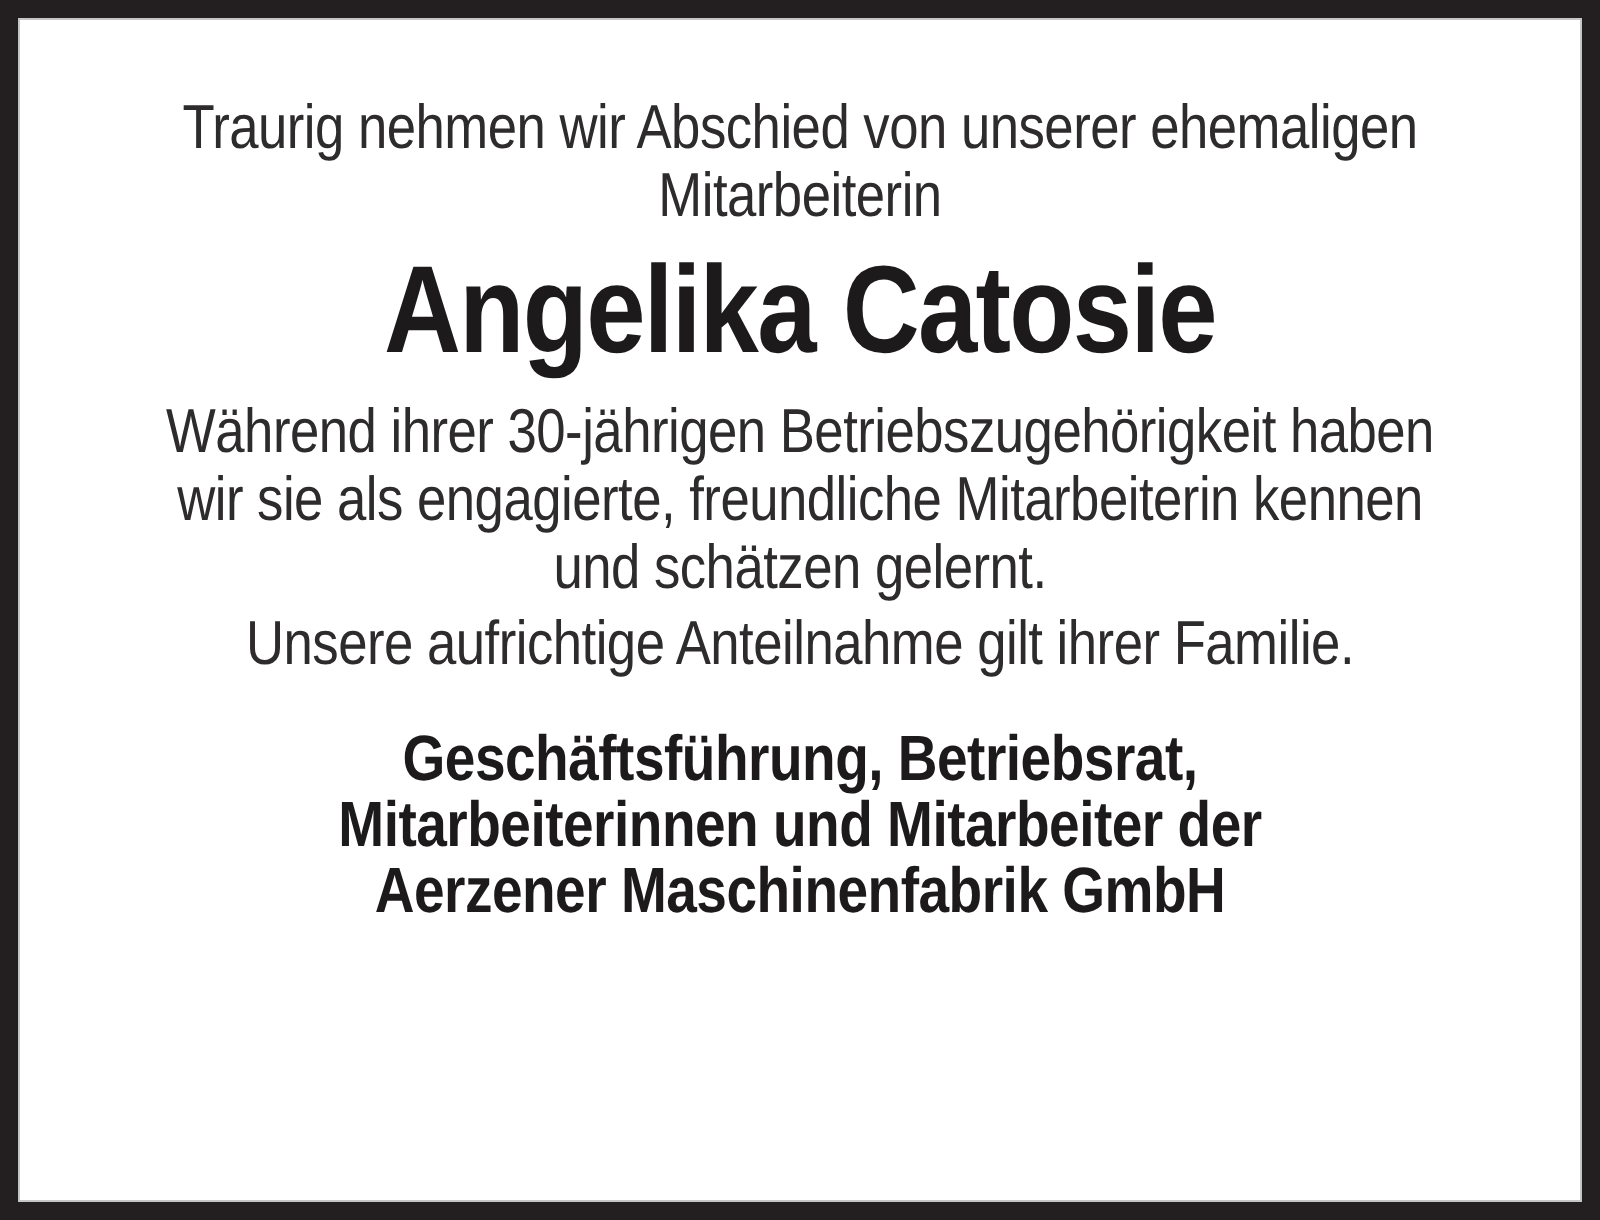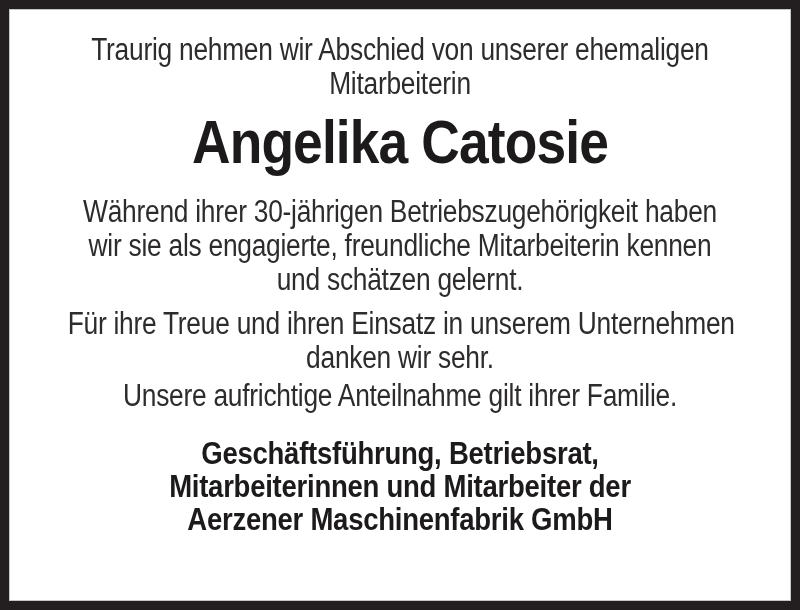--- a/index.html
+++ b/index.html
@@ -32,21 +32,21 @@
   .inner-line {
     position: absolute;
     inset: 0;
     border: 1px solid var(--inner_line);
     pointer-events: none;
   }
   .content {
     position: relative;
     width: 100%;
     height: 100%;
-    padding-top: 24px;
+    padding-top: 38px;
     text-align: center;
     color: var(--text);
   }
   
   .t-line {
     white-space: nowrap;
     transform: scaleX(0.85);
     transform-origin: 50% 50%;
   }
   .body-text {
@@ -58,21 +58,21 @@
   .name {
     font-size: 62px;
     line-height: 66px;
     font-weight: 700;
     letter-spacing: -1px;
     color: var(--name_text);
     margin-top: 8px;
     transform: scaleX(0.86);
   }
   .death-line   { margin-top: 6px; }
-  .tribute      { margin-top: 20px; }
+  .tribute      { margin-top: 10px; }
   .gratitude    { margin-top: 10px; }
   .condolence   { margin-top: 4px; }
   .signature {
     margin-top: 24px;
     color: var(--name_text);
     text-align: center;
   }
   .sig-text {
     font-size: 32px;
     line-height: 33px;
@@ -95,24 +95,20 @@
 
     <div class="t-line name">Angelika Catosie</div>
 
 
     <div class="tribute">
       <div class="t-line body-text">Während ihrer 30-jährigen Betriebszugehörigkeit haben</div>
       <div class="t-line body-text">wir sie als engagierte, freundliche Mitarbeiterin kennen</div>
       <div class="t-line body-text">und schätzen gelernt.</div>
     </div>
 
-    <div class="gratitude">
-      <div class="t-line body-text">Für ihre Treue und ihren Einsatz in unserem Unternehmen</div>
-      <div class="t-line body-text">danken wir sehr.</div>
-    </div>
 
     <div class="condolence">
       <div class="t-line body-text">Unsere aufrichtige Anteilnahme gilt ihrer Familie.</div>
     </div>
 
     <div class="signature">
       <div class="t-line sig-text">Geschäftsführung, Betriebsrat,</div>
       <div class="t-line sig-text">Mitarbeiterinnen und Mitarbeiter der</div>
       <div class="t-line sig-text">Aerzener Maschinenfabrik GmbH</div>
     </div>

